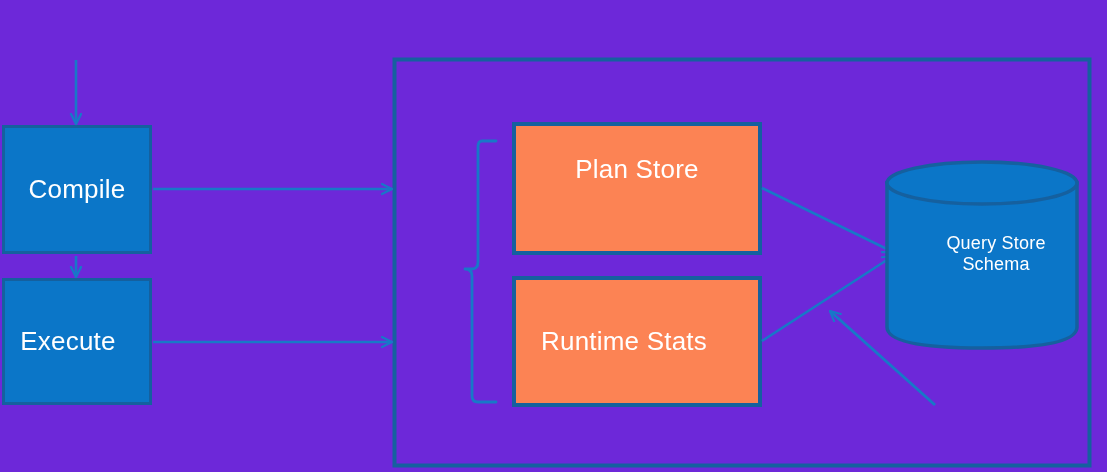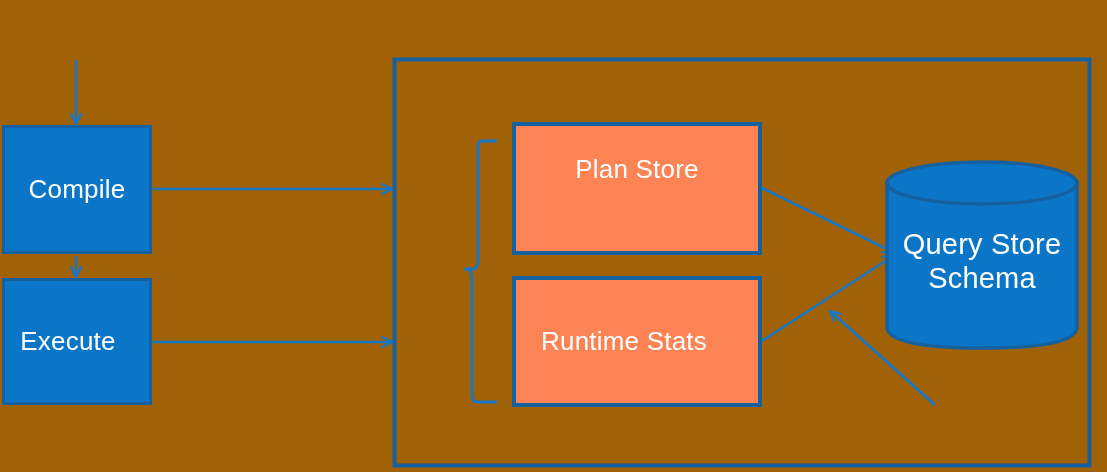--- a/index.html
+++ b/index.html
@@ -4,21 +4,21 @@
 <style>
   html, body {
     margin: 0;
     padding: 0;
     background: #000000;
   }
   #stage {
     position: relative;
     width: 1107px;
     height: 472px;
-    background: #a16207;
+    background: #6d28d9;
     overflow: hidden;
     font-family: "Liberation Sans", sans-serif;
   }
   svg.layer {
     position: absolute;
     left: 0;
     top: 0;
     width: 1107px;
     height: 472px;
   }
@@ -34,21 +34,21 @@
     align-items: center;
     justify-content: center;
     white-space: pre-line;
     pointer-events: none;
     letter-spacing: 0.2px;
   }
   .lbl-compile   { left: 2px;   top: 125px; width: 150px; height: 129px; }
   .lbl-execute   { left: 2px;   top: 278px; width: 132px; height: 127px; }
   .lbl-planstore { left: 512px; top: 122px; width: 250px; height: 95px; }
   .lbl-runtime   { left: 512px; top: 276px; width: 224px; height: 131px; }
-  .lbl-cylinder  { left: 886px; top: 216px; width: 192px; height: 90px; font-size: 29px; }
+  .lbl-cylinder  { left: 886px; top: 209px; width: 220px; height: 90px; font-size: 18px; }
 </style>
 </head>
 <body>
 
 <div id="stage">
 
   <svg class="layer" viewBox="0 0 1107 472">
     <defs>
       <marker id="arrowOpen" markerWidth="14" markerHeight="14" refX="11" refY="6" orient="auto" markerUnits="userSpaceOnUse">
         <path d="M1,1 L11,6 L1,11" fill="none" stroke="#1878c8" stroke-width="2.2" stroke-linecap="round" stroke-linejoin="round"></path>

